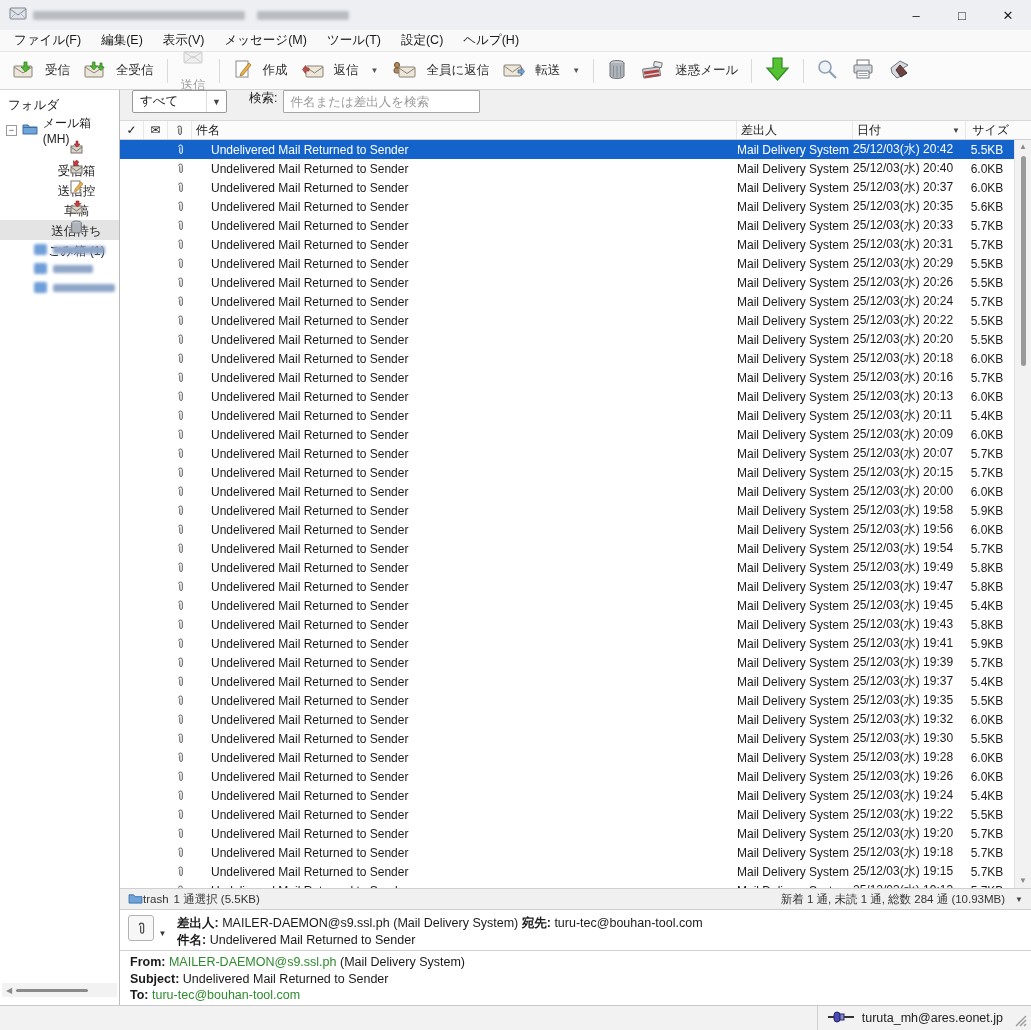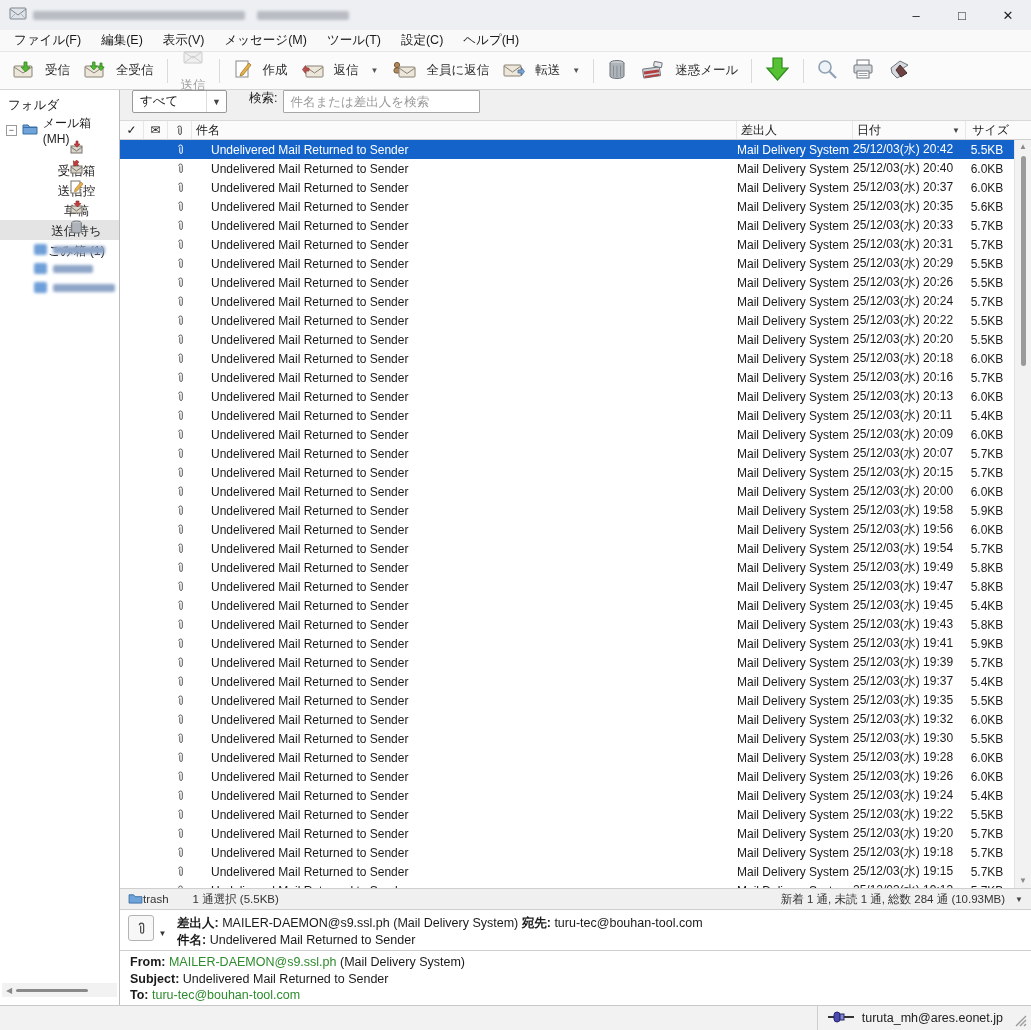--- a/index.html
+++ b/index.html
@@ -91,21 +91,21 @@
   .row.selected svg .clipstroke { stroke:#fff; }
   .vscroll { position:absolute; top:0; right:0; bottom:0; width:17px; background:#f2f2f2;
     border-left:1px solid #e3e3e3; }
   .vscroll .arr { display:block; text-align:center; font-size:8px; color:#8a8a8a; height:14px; line-height:14px; }
   .vscroll .arr.down { position:absolute; bottom:0; left:0; right:0; }
   .vthumb { position:absolute; top:16px; left:6px; width:5px; height:210px; background:#9a9a9a; border-radius:3px; }
   
   .liststatus { height:21px; background:#f0f0f0; border-top:1px solid #cfcfcf; display:flex;
     align-items:center; padding:0 8px; font-size:11.5px; color:#333; flex:0 0 auto; }
   .liststatus .foldername { }
-  .liststatus .sel-info { margin-left:24px; }
+  .liststatus .sel-info { margin-left:5px; }
   .liststatus .summary { margin-left:auto; color:#333; }
   .liststatus .sum-drop { font-size:8px; color:#444; margin-left:10px; }
   
   .msgheader { height:42px; background:#fff; border-top:1px solid #cfcfcf; border-bottom:1px solid #cfcfcf;
     display:flex; align-items:flex-start; padding:5px 8px; gap:2px; flex:0 0 auto; }
   .clipbtn { width:26px; height:26px; border:1px solid #b3b3b3; border-radius:3px; background:#f7f7f7;
     display:flex; align-items:center; justify-content:center; }
   .clipbtn-drop { width:13px; height:26px; display:flex; align-items:flex-end; justify-content:center;
     padding-bottom:3px; font-size:8px; color:#333; }
   .mh-lines { margin-left:6px; font-size:12.5px; line-height:17px; white-space:nowrap; overflow:hidden; }

